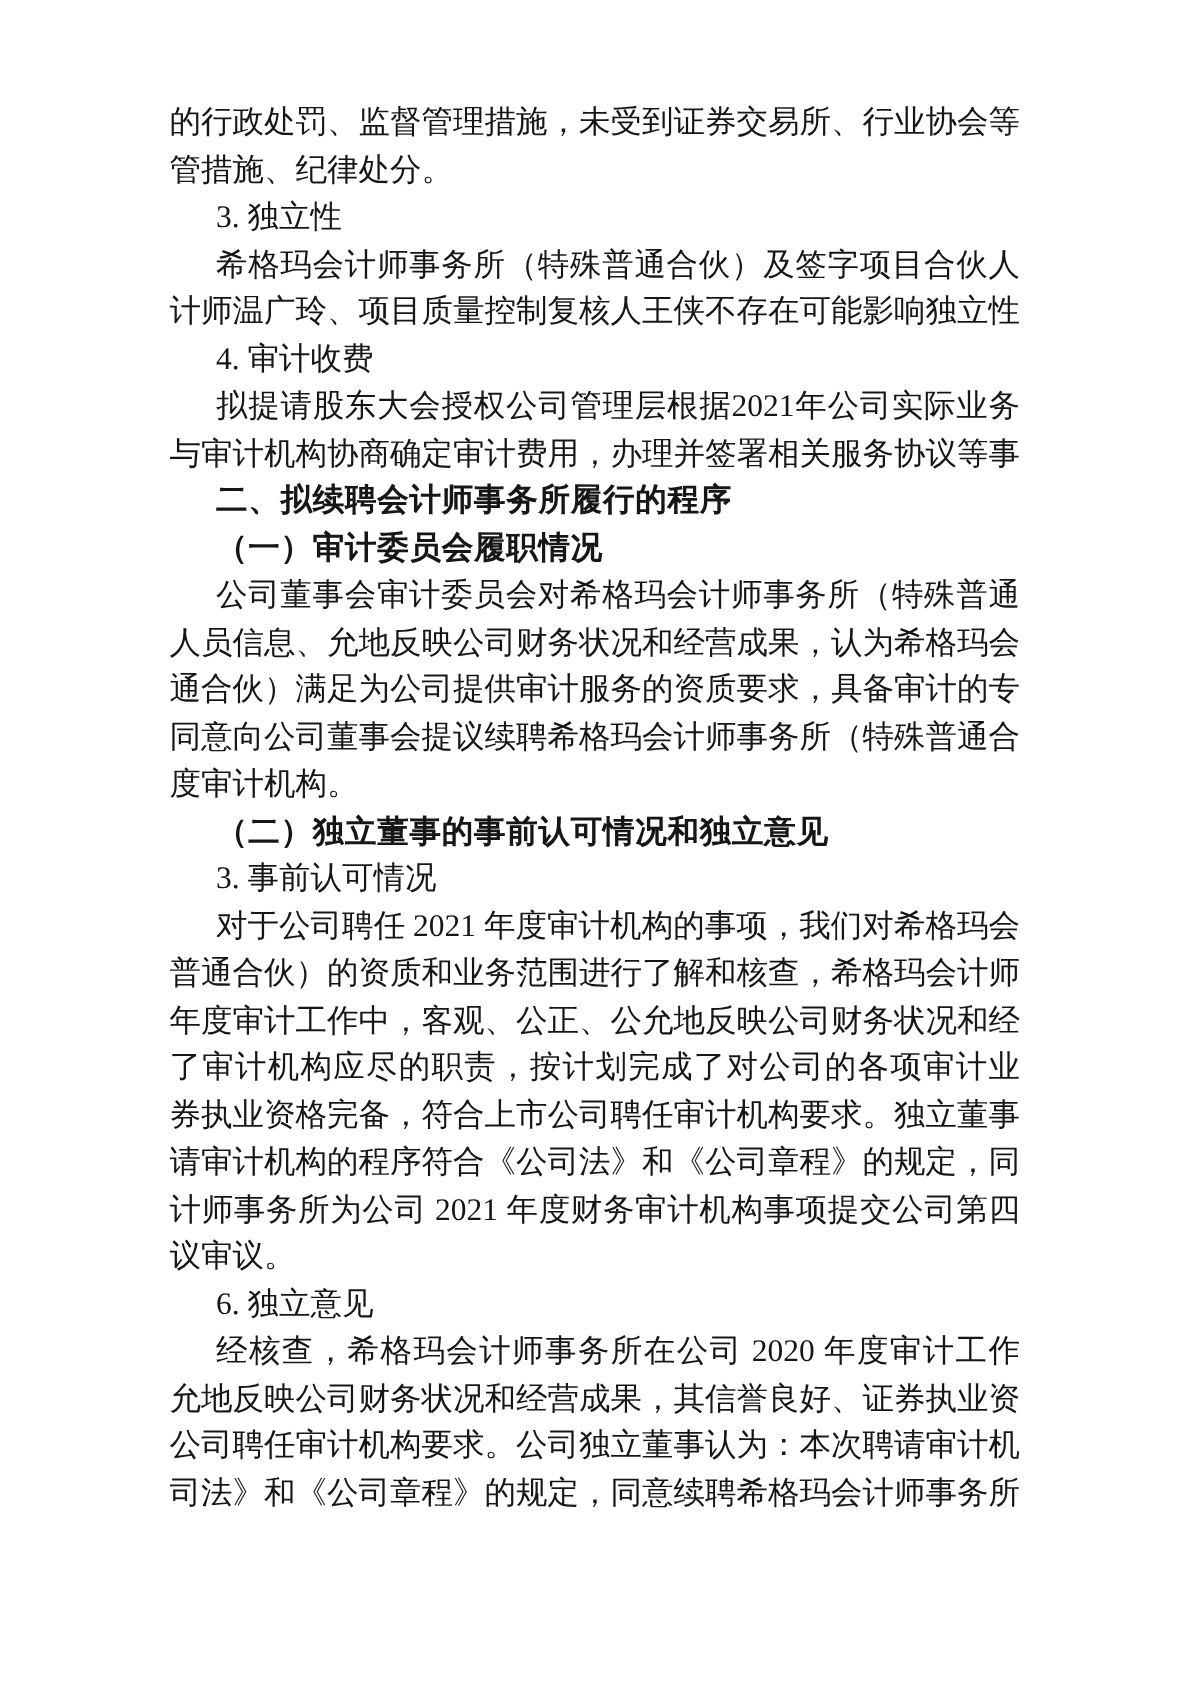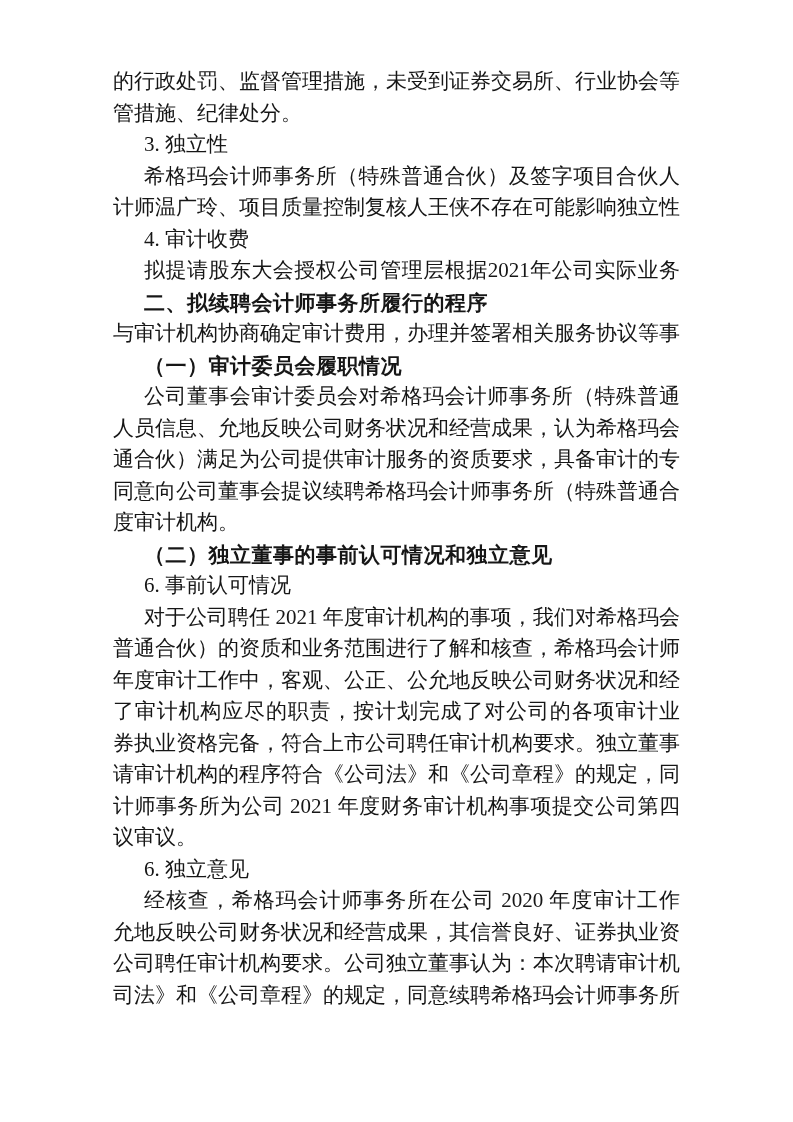--- a/index.html
+++ b/index.html
@@ -44,30 +44,30 @@
 
 <div class="page">
   <div class="text-block" id="doc-lines">
       <div class="line full">的行政处罚、监督管理措施，未受到证券交易所、行业协会等自律组织的自律监</div>
       <div class="line end">管措施、纪律处分。</div>
       <div class="line indent end">3. 独立性</div>
       <div class="line indent full">希格玛会计师事务所（特殊普通合伙）及签字项目合伙人李强、签字注册会</div>
       <div class="line end">计师温广玲、项目质量控制复核人王侠不存在可能影响独立性的情形。</div>
       <div class="line indent end">4. 审计收费</div>
       <div class="line indent full">拟提请股东大会授权公司管理层根据2021年公司实际业务情况和市场情况等</div>
+      <div class="line end">与审计机构协商确定审计费用，办理并签署相关服务协议等事项。</div>
       <div class="line heading indent end">二、拟续聘会计师事务所履行的程序</div>
-      <div class="line end">与审计机构协商确定审计费用，办理并签署相关服务协议等事项。</div>
       <div class="line heading indent end">（一）审计委员会履职情况</div>
       <div class="line indent full">公司董事会审计委员会对希格玛会计师事务所（特殊普通合伙）的机构信息、</div>
       <div class="line full">人员信息、允地反映公司财务状况和经营成果，认为希格玛会计师事务所（特殊普</div>
       <div class="line full">通合伙）满足为公司提供审计服务的资质要求，具备审计的专业能力，具有投资</div>
       <div class="line full">同意向公司董事会提议续聘希格玛会计师事务所（特殊普通合伙）为公司 2025 年</div>
       <div class="line end">度审计机构。</div>
       <div class="line heading indent end">（二）独立董事的事前认可情况和独立意见</div>
-      <div class="line indent end">6. 事前认可情况</div>
+      <div class="line indent end">3. 事前认可情况</div>
       <div class="line indent full">对于公司聘任 2021 年度审计机构的事项，我们对希格玛会计师事务所（特殊</div>
       <div class="line full">普通合伙）的资质和业务范围进行了解和核查，希格玛会计师事务所在公司 2020</div>
       <div class="line full">年度审计工作中，客观、公正、公允地反映公司财务状况和经营成果，切实履行</div>
       <div class="line full">了审计机构应尽的职责，按计划完成了对公司的各项审计业务，其信誉良好、证</div>
       <div class="line full">券执业资格完备，符合上市公司聘任审计机构要求。独立董事一致认为，本次聘</div>
       <div class="line full">请审计机构的程序符合《公司法》和《公司章程》的规定，同意将续聘希格玛会</div>
       <div class="line full">计师事务所为公司 2021 年度财务审计机构事项提交公司第四届董事会第七次会</div>
       <div class="line end">议审议。</div>
       <div class="line indent end">6. 独立意见</div>
       <div class="line indent full">经核查，希格玛会计师事务所在公司 2020 年度审计工作中，客观、公正、公</div>

